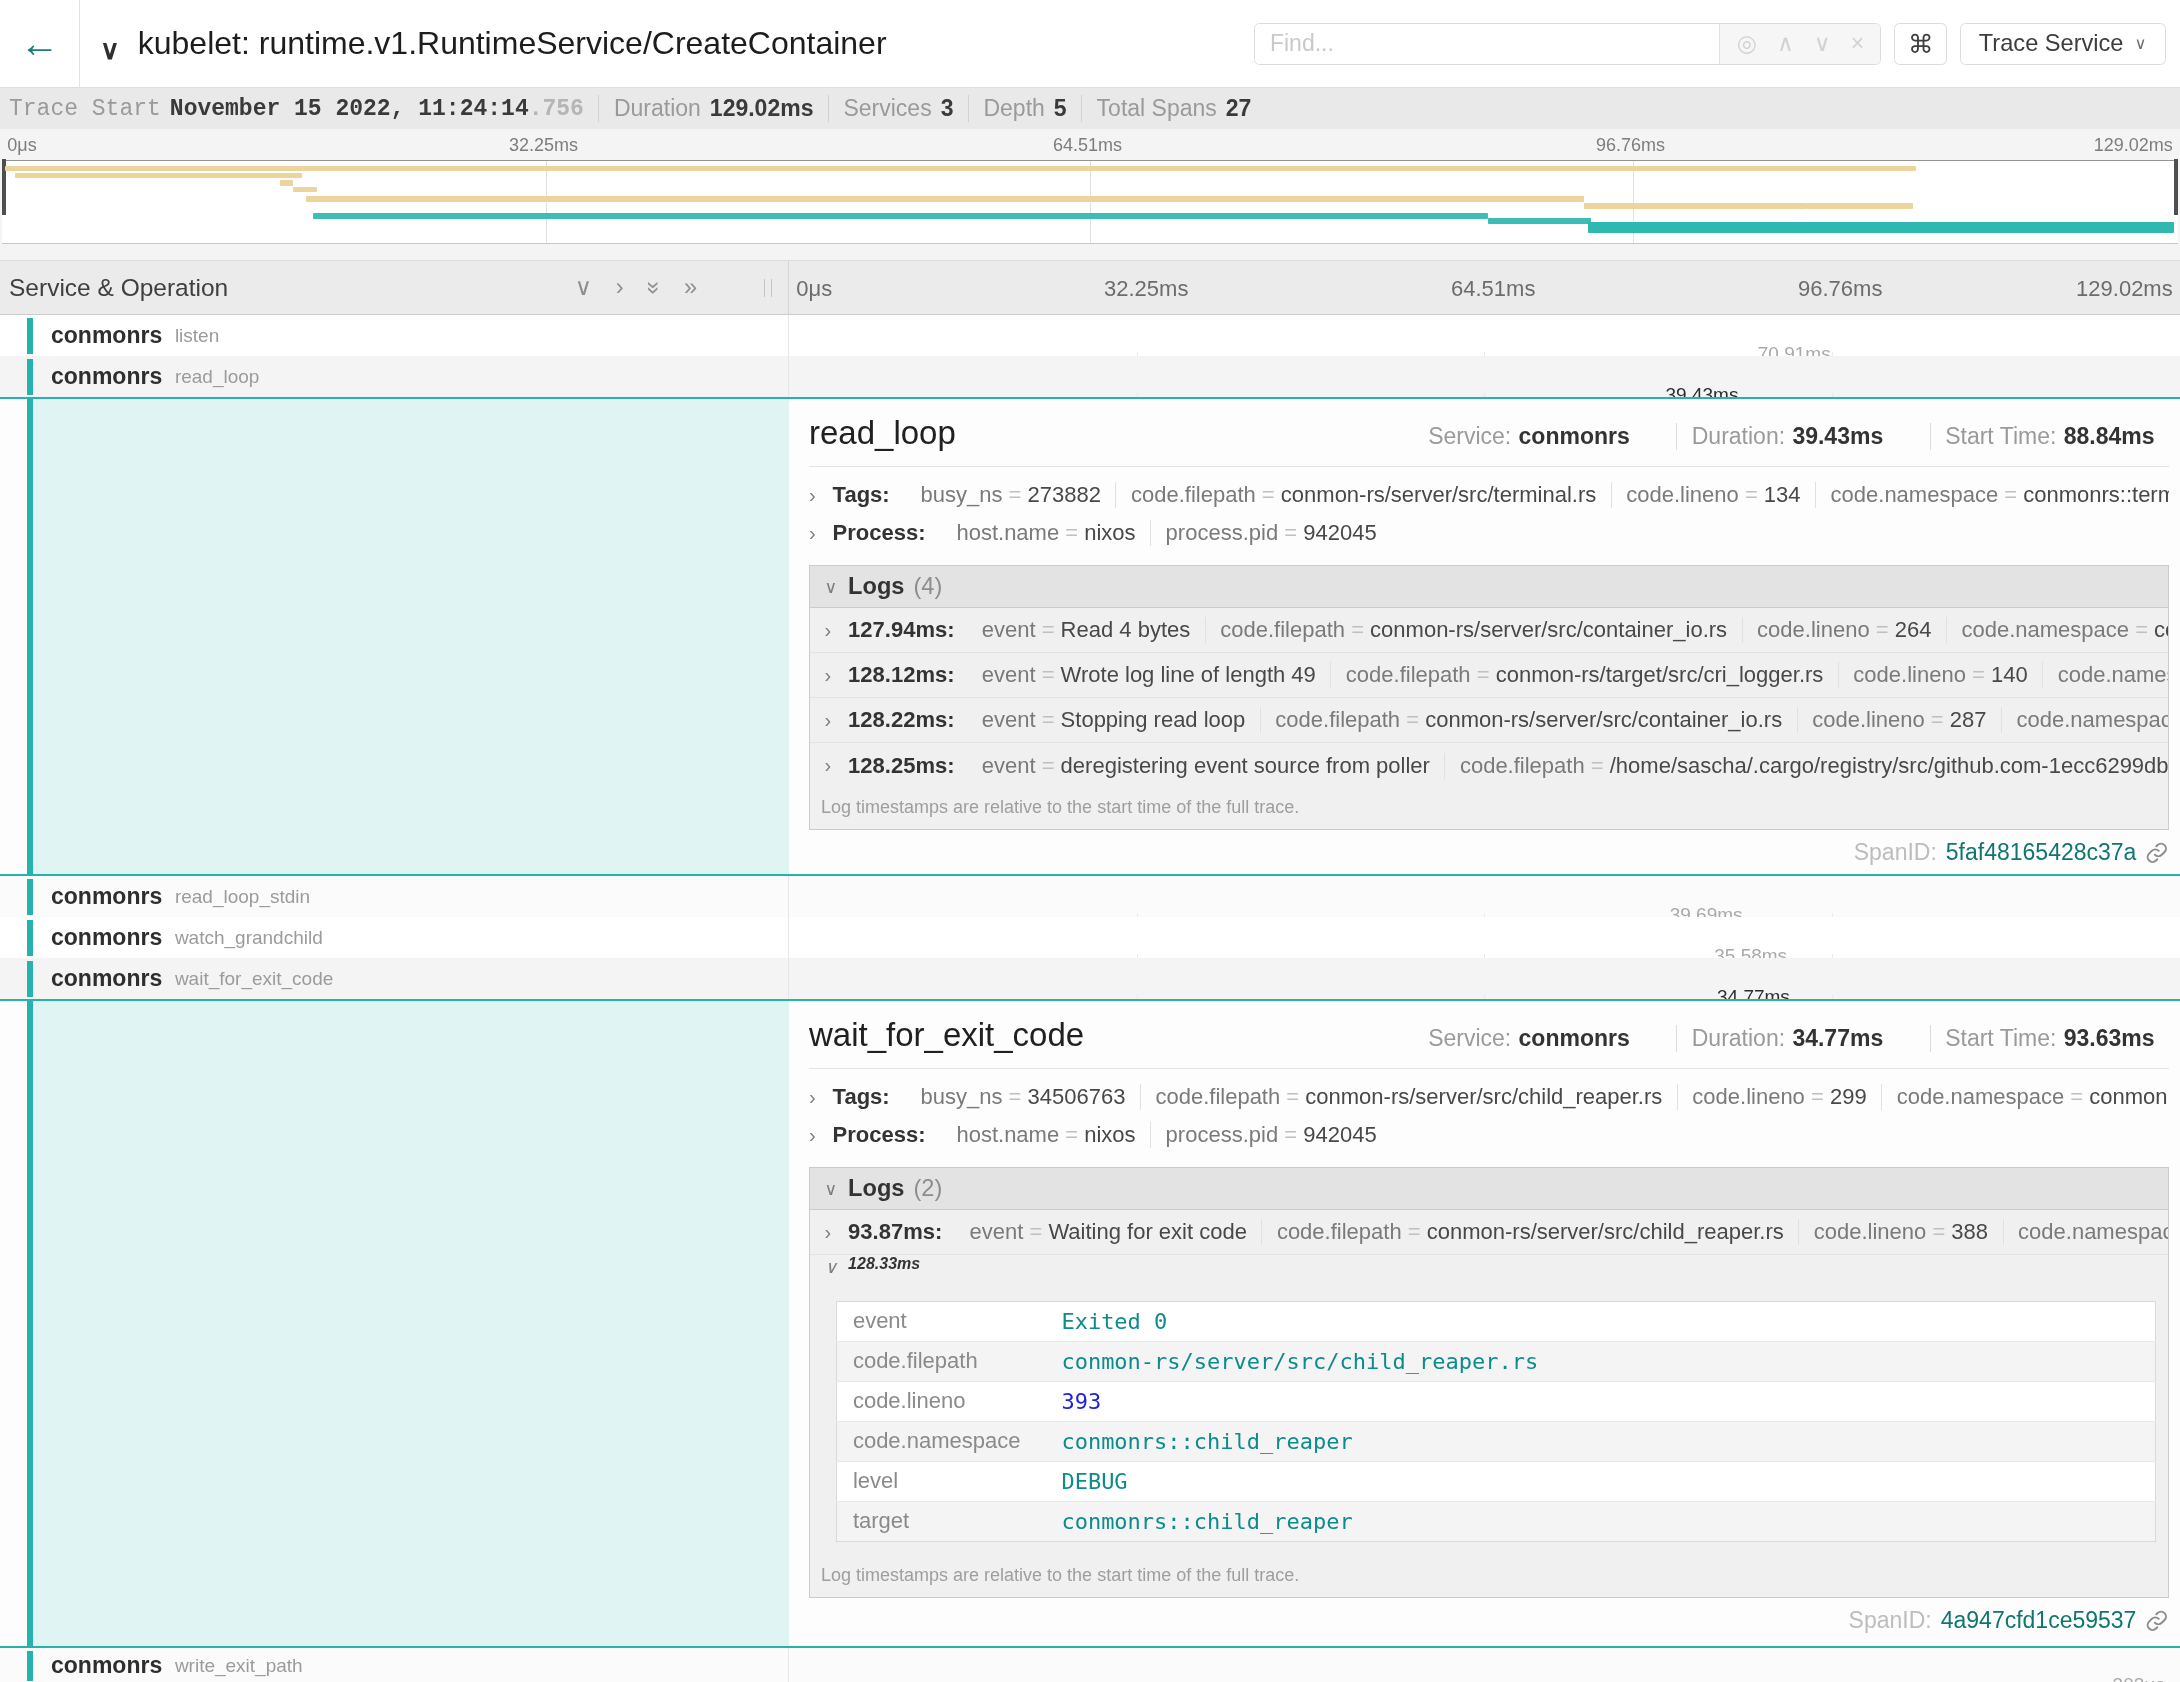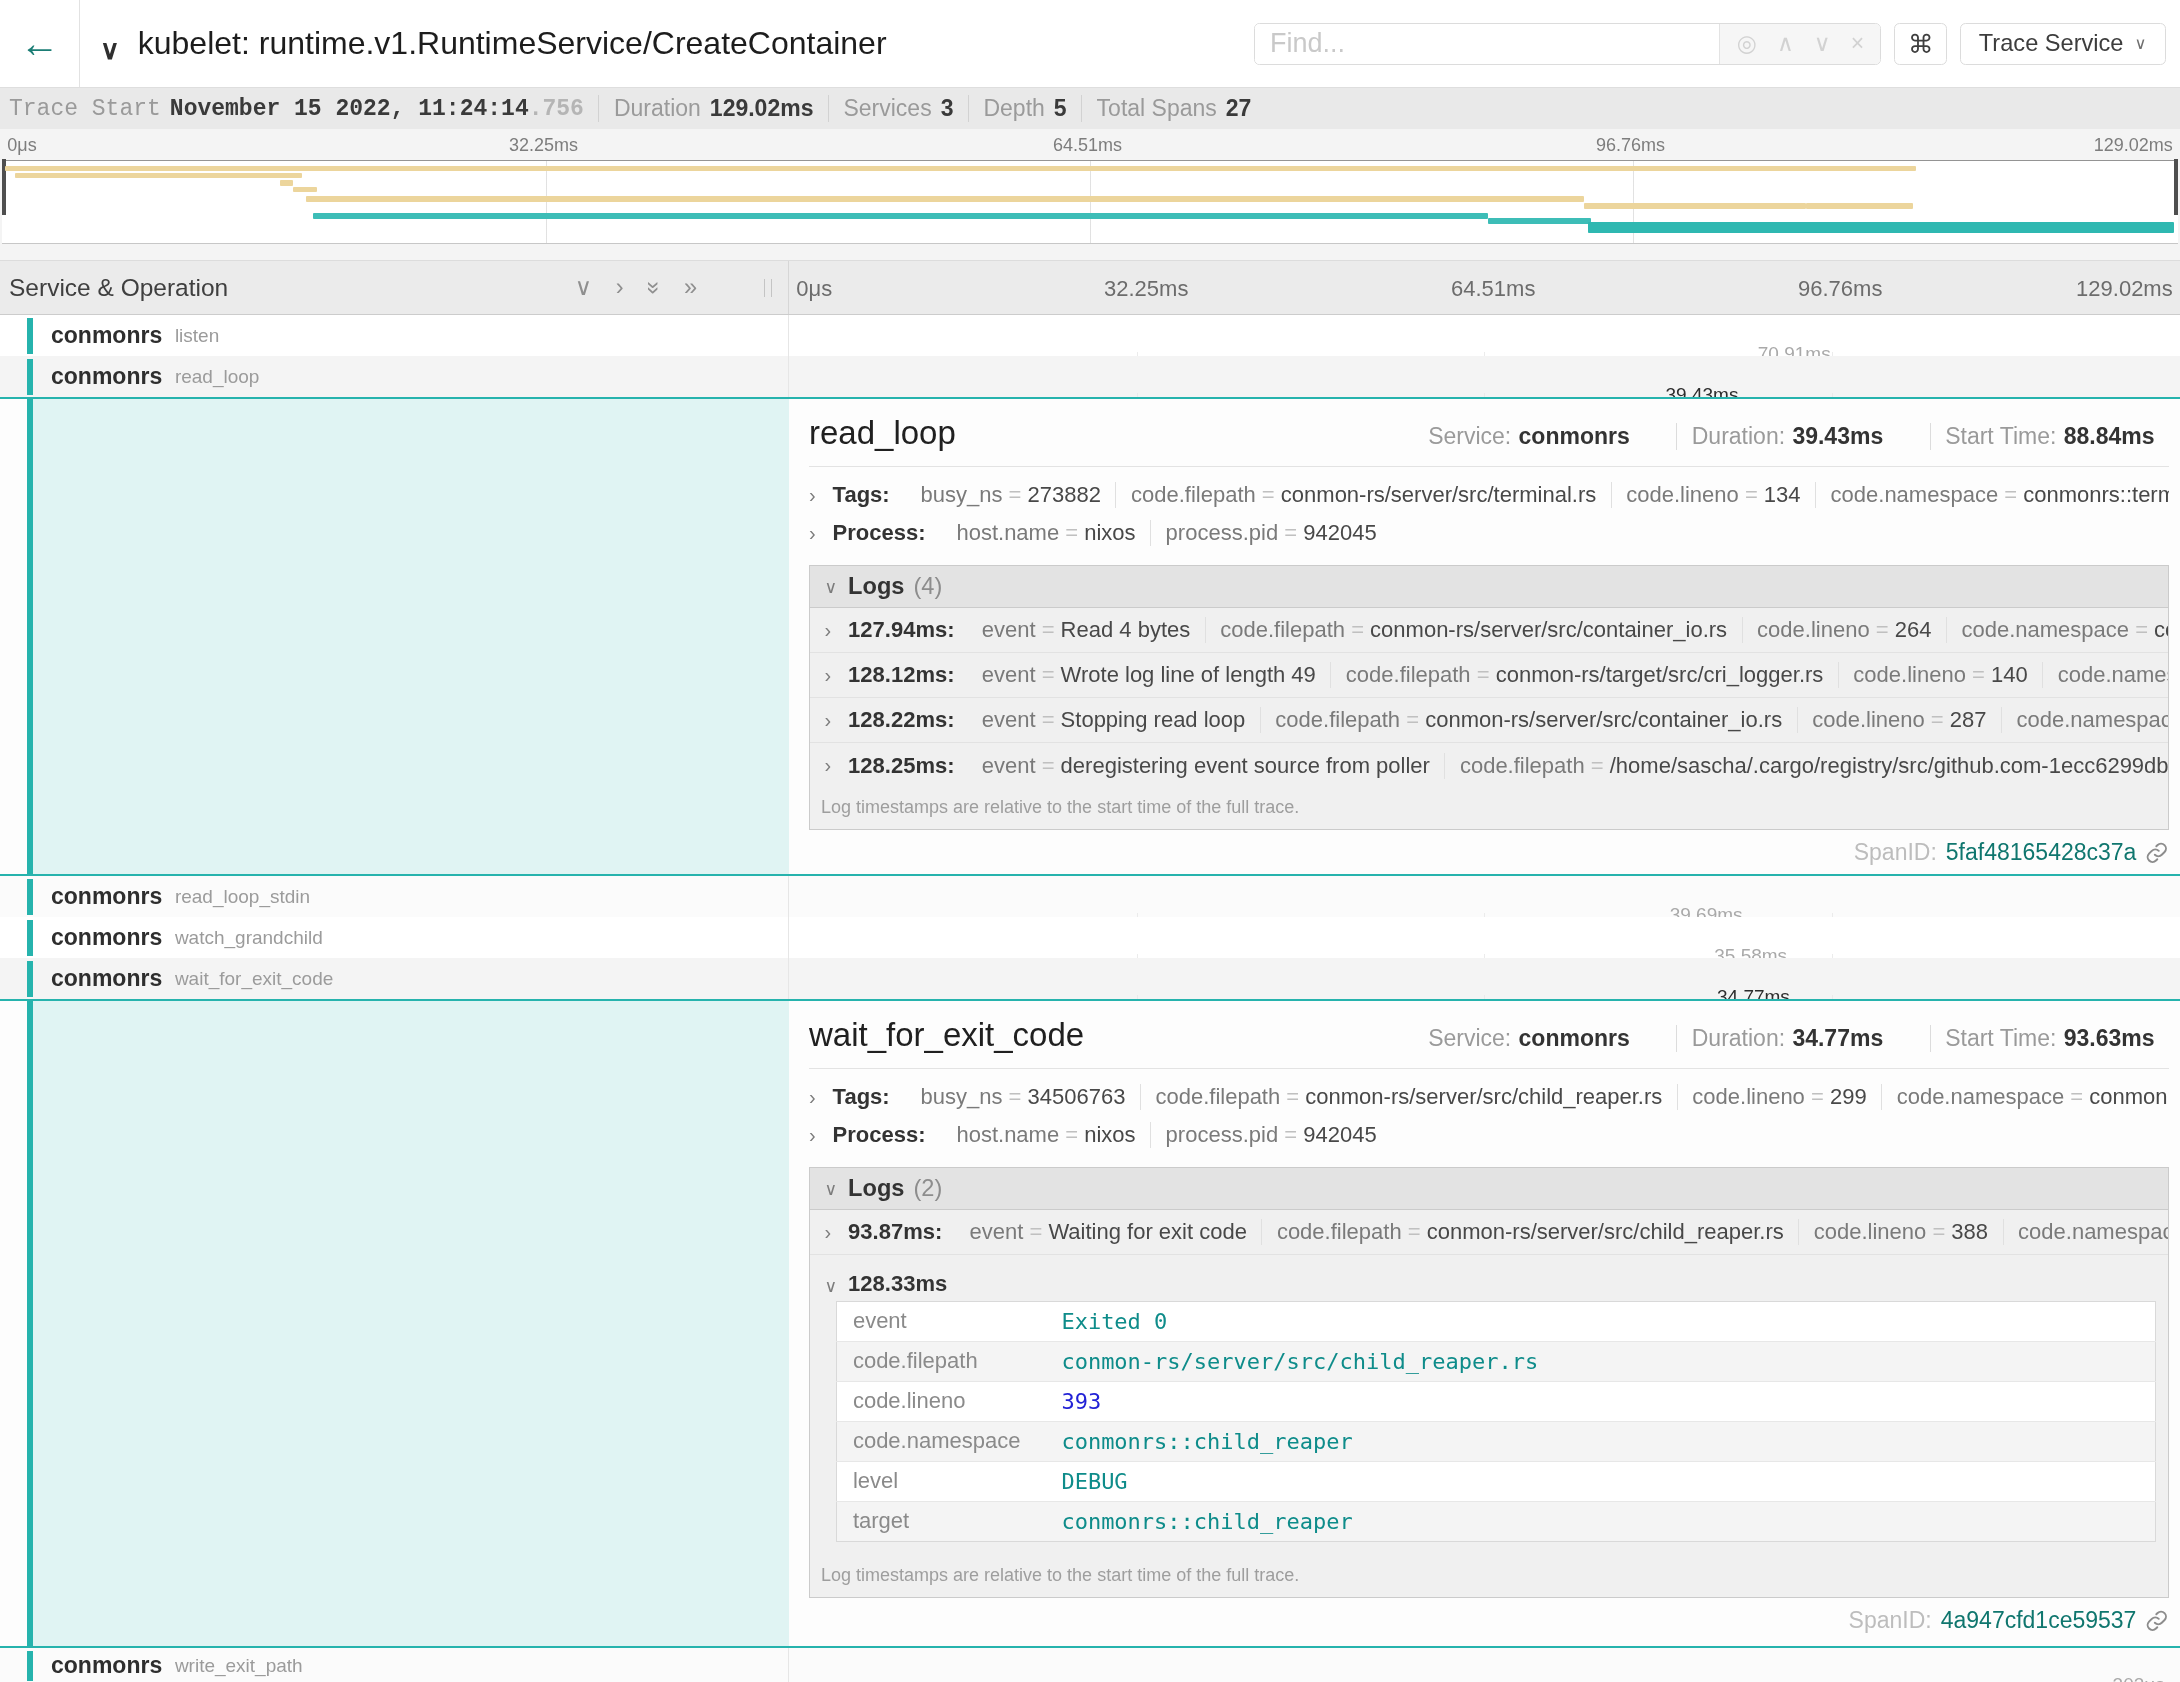--- a/index.html
+++ b/index.html
@@ -9,21 +9,21 @@
   
   .topbar { height:87px; display:flex; align-items:center; background:#fff; }
   .back-btn { width:80px; height:87px; display:flex; align-items:center; justify-content:center;
               border-right:0.9px solid #e2e2e2; font-size:40px; color:#1b7d75; cursor:pointer; }
   .title-chevron { font-size:27px; font-weight:700; color:#2f2f2f; margin:12.7px 0 0 20px; }
   .title-block { margin-left:18px; flex:0 1 auto; min-width:0; }
   .trace-title { font-size:32px; color:#1d1d1d; white-space:nowrap; }
   .trace-id { font-size:24.5px; color:#b3b3b3; margin-top:1.8px; }
   .topbar-right { margin-left:auto; display:flex; align-items:center; padding-right:14.5px; gap:12.7px; }
   .find-box { display:flex; width:627px; height:42px; border:0.9px solid #dcdcdc; border-radius:5.5px; overflow:hidden; background:#fff; }
-  .find-input { flex:1; border:none; outline:none; font-size:27px; color:#444; padding:0 14.5px; font-family:"Liberation Sans",sans-serif; }
+  .find-input { flex:1; border:none; outline:none; font-size:23px; color:#444; padding:0 14.5px; font-family:"Liberation Sans",sans-serif; }
   .find-input::placeholder { color:#c9c9c9; }
   .find-controls { display:flex; align-items:center; gap:20px; padding:0 16.4px; background:#f6f6f6; border-left:0.9px solid #e3e3e3; }
   .find-controls .fic { font-size:23px; color:#d2d2d2; cursor:pointer; }
   .kbd-btn { width:53px; height:42px; border:0.9px solid #dcdcdc; border-radius:5.5px; background:#fff;
              display:flex; align-items:center; justify-content:center; font-size:25.5px; color:#3f3f3f; cursor:pointer; }
   .view-btn { height:42px; border:0.9px solid #dcdcdc; border-radius:5.5px; background:#fff; display:flex; align-items:center;
               padding:0 18px; gap:11px; font-size:23.6px; color:#3d3d3d; cursor:pointer; white-space:nowrap; }
   .view-btn .dd { font-size:16.4px; color:#6f6f6f; }
 
   
@@ -102,21 +102,21 @@
   .kv-k::after { content:" = "; color:#c0c0c0; }
   .kv-v { color:#484848; }
   .logs-box { margin-top:12.7px; border:0.9px solid #cbcbcb; background:#f0f0f0; }
   .logs-header { height:42px; display:flex; align-items:center; background:#e3e3e3; border-bottom:0.9px solid #cbcbcb;
                  padding:0 14.5px; font-size:23.6px; cursor:pointer; }
   .logs-title { font-weight:700; color:#333; margin-right:9px; }
   .logs-count { color:#8d8d8d; }
   .log-row { display:flex; align-items:center; height:45px; padding-left:14.5px; font-size:22px;
              border-bottom:0.9px solid #e2e2e2; overflow:hidden; white-space:nowrap; cursor:pointer; }
   .log-ts { font-weight:700; color:#333; margin-right:12.7px; }
-  .log-exp-header { display:flex; align-items:flex-end; height:42px; padding-left:14.5px; font-size:22px; cursor:pointer; }
+  .log-exp-header { display:flex; align-items:flex-start; height:42px; padding-left:14.5px; font-size:16px; cursor:pointer;font-style:italic; }
   .kv-table { margin:3.6px 12.7px 14.5px 25.5px; border:0.9px solid #d9d9d9; background:#fff; width:calc(100% - 38px); border-collapse:collapse; }
   .kv-table tr { border-bottom:0.9px solid #e7e7e7; }
   .kv-table tr:nth-child(even) { background:#f4f4f4; }
   .kv-table td { height:40px; font-size:22px; padding:0 16.4px; }
   .kv-table td.k { width:209px; color:#8a8a8a; }
   .kv-table td.v { font-family:"DejaVu Sans Mono","Liberation Mono",monospace; color:#0e8c8a; }
   .kv-table td.v.blue { color:#2222d6; }
   .logs-note { font-size:18px; color:#9e9e9e; padding:9px 11px 11px; }
   .spanid-row { display:flex; justify-content:flex-end; align-items:center; gap:9px; height:45px; font-size:23px; }
   .spanid-label { color:#bdbdbd; }

